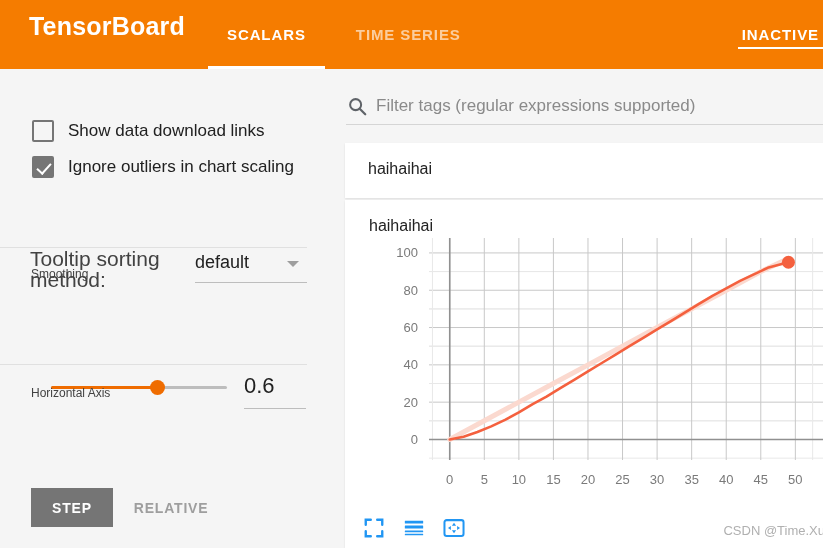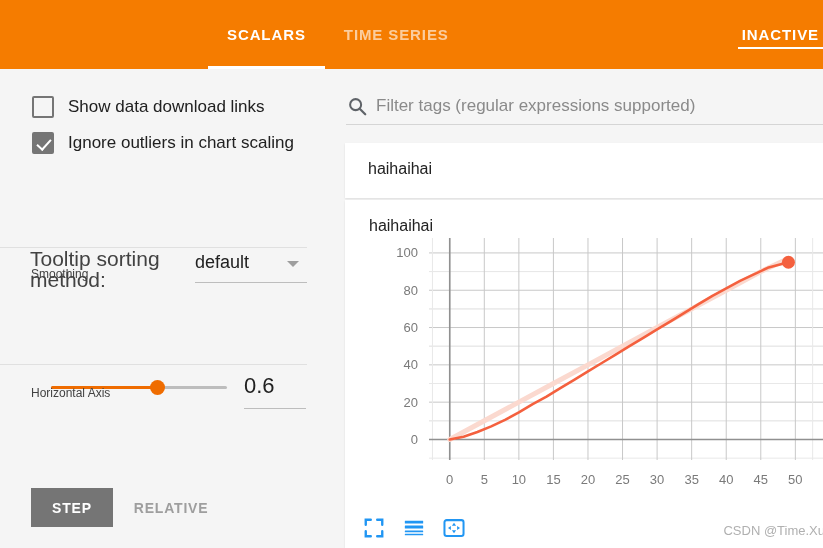--- a/index.html
+++ b/index.html
@@ -21,21 +21,21 @@
   .brand {
     position: absolute; left: 29px; top: 12px;
     color: #ffffff;
     font-size: 25px; font-weight: bold;
     letter-spacing: 0.2px;
     white-space: nowrap;
   }
   .tabs {
     position: absolute; left: 208px; top: 0;
     height: 69px;
-    display: flex; align-items: center;
+    display: flex; align-items: center; gap: 12px;
   }
   .tab {
     position: relative;
     height: 69px;
     display: flex; align-items: center;
     padding: 0 19px;
     font-size: 15px; font-weight: bold;
     letter-spacing: 0.9px;
     color: rgba(255,255,255,0.62);
     cursor: pointer;
@@ -86,20 +86,21 @@
     height: 1px;
     background: #e0e0e0;
   }
 
   .cb-row {
     position: absolute;
     left: 32px;
     display: flex; align-items: center;
     cursor: pointer;
     white-space: nowrap;
+    margin-top: 24px;
   }
   .cb-box {
     width: 22px; height: 22px;
     border: 2px solid #757575;
     border-radius: 2px;
     background: transparent;
     flex: none;
     position: relative;
   }
   .cb-box.checked {
@@ -320,20 +321,21 @@
   .tick-text {
     font-size: 13px;
     fill: #7a7a7a;
     font-family: "Liberation Sans", sans-serif;
   }
 </style>
 </head>
 <body>
 
 <div class="appbar">
+  <div class="brand">TensorBoard</div>
 
   <div class="tabs">
     <div class="tab active">
       <span>SCALARS</span>
     </div>
     <div class="tab">
       <span>TIME SERIES</span>
     </div>
   </div>
 

